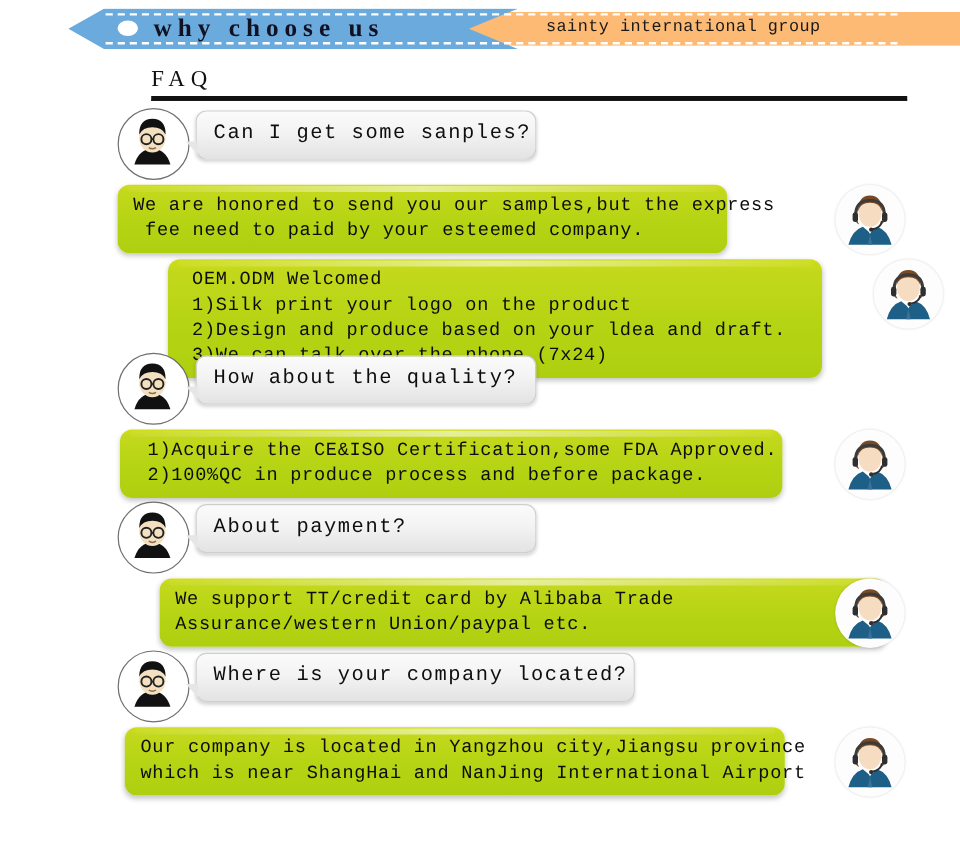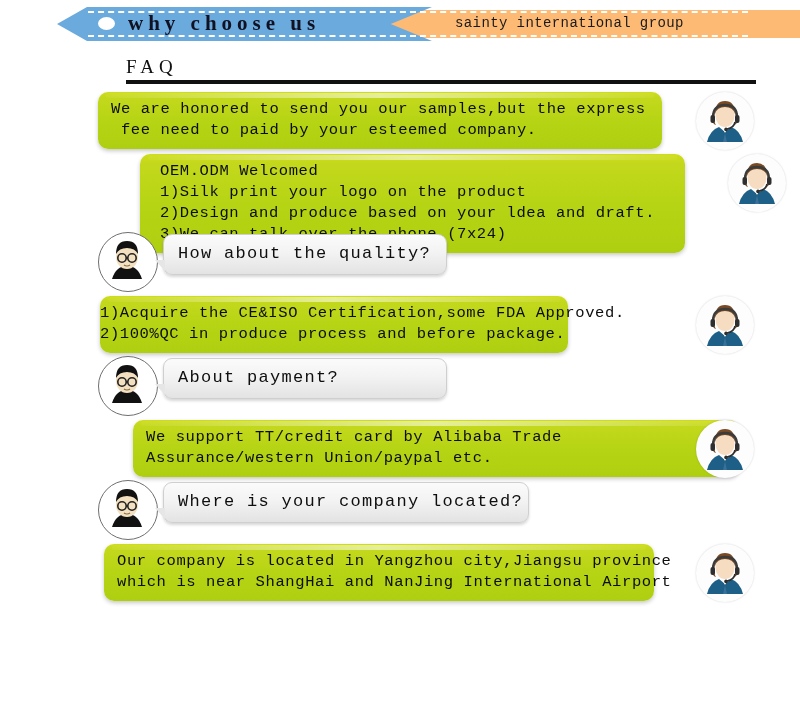--- a/index.html
+++ b/index.html
@@ -243,22 +243,41 @@
   <div class="banner-hole"></div>
   <div class="banner-title">why choose us</div>
 </div>
 
 <div class="faq-head">
   <div class="faq-title">FAQ</div>
   <div class="faq-rule"></div>
 </div>
 
 <div class="chat" id="chat">
+    <div class="row q">
+      <div class="avatar cust">
+        <svg width="56" height="56" viewBox="0 0 56 56">
+    <circle cx="28" cy="28" r="27" fill="#ffffff"></circle>
+    <path d="M13 46 q4 -13 15 -13 q11 0 15 13 z" fill="#111111"></path>
+    <ellipse cx="28" cy="24" rx="11" ry="12" fill="#f3e0c0"></ellipse>
+    <path d="M17 21 q0 -13 11 -13 q11 0 11 13 q-3 -6 -11 -6 q-8 0 -11 6 z" fill="#111111"></path>
+    <circle cx="23" cy="25" r="4.2" fill="none" stroke="#222222" stroke-width="1.6"></circle>
+    <circle cx="33" cy="25" r="4.2" fill="none" stroke="#222222" stroke-width="1.6"></circle>
+    <line x1="27.2" y1="25" x2="28.8" y2="25" stroke="#222222" stroke-width="1.4"></line>
+    <path d="M25 32 q3 2 6 0" stroke="#8a6b45" stroke-width="1.2" fill="none"></path>
+  </svg>
+      </div>
+     <div class="bubble-q" style="width:284px">
+       <div class="tail-b"></div>
+       <div class="tail"></div>
+       <div class="txt">Can I get some sanples?</div>
+     </div>
+    </div>
     <div class="row a">
-      <div class="bubble-a" style="left:98px;top:4px;width:564px;min-height:50px;padding-left:13px">
+      <div class="bubble-a" style="left:98px;top:4px;width:508px;min-height:50px;padding-left:13px">
        <div class="glow"></div>
        <div class="edge"></div>
        <div class="txt">We are honored to send you our samples,but the express
  fee need to paid by your esteemed company.</div>
      </div>
      <div class="avatar agent">
         <svg width="58" height="58" viewBox="0 0 58 58">
     <circle cx="29" cy="29" r="28" fill="#fdfdfd"></circle>
     <path d="M11 50 q3 -12 12 -15 l6 5 l6 -5 q9 3 12 15 z" fill="#1d5f86"></path>
     <path d="M26 35 l3 6 l3 -6 l-3 -2 z" fill="#ffffff"></path>
@@ -315,21 +334,21 @@
     <path d="M25 32 q3 2 6 0" stroke="#8a6b45" stroke-width="1.2" fill="none"></path>
   </svg>
       </div>
      <div class="bubble-q" style="width:284px">
        <div class="tail-b"></div>
        <div class="tail"></div>
        <div class="txt">How about the quality?</div>
      </div>
     </div>
     <div class="row a">
-      <div class="bubble-a" style="left:100px;top:4px;width:468px;min-height:50px;padding-left:0">
+      <div class="bubble-a" style="left:100px;top:4px;width:552px;min-height:50px;padding-left:23px">
        <div class="glow"></div>
        <div class="edge"></div>
        <div class="txt">1)Acquire the CE&amp;ISO Certification,some FDA Approved.
 2)100%QC in produce process and before package.</div>
      </div>
      <div class="avatar agent">
         <svg width="58" height="58" viewBox="0 0 58 58">
     <circle cx="29" cy="29" r="28" fill="#fdfdfd"></circle>
     <path d="M11 50 q3 -12 12 -15 l6 5 l6 -5 q9 3 12 15 z" fill="#1d5f86"></path>
     <path d="M26 35 l3 6 l3 -6 l-3 -2 z" fill="#ffffff"></path>

